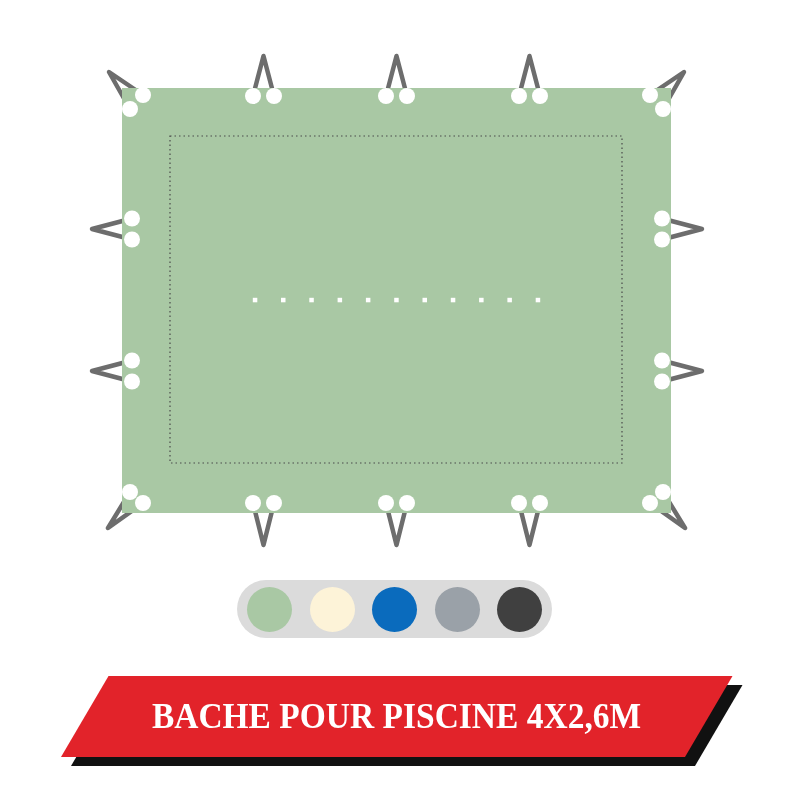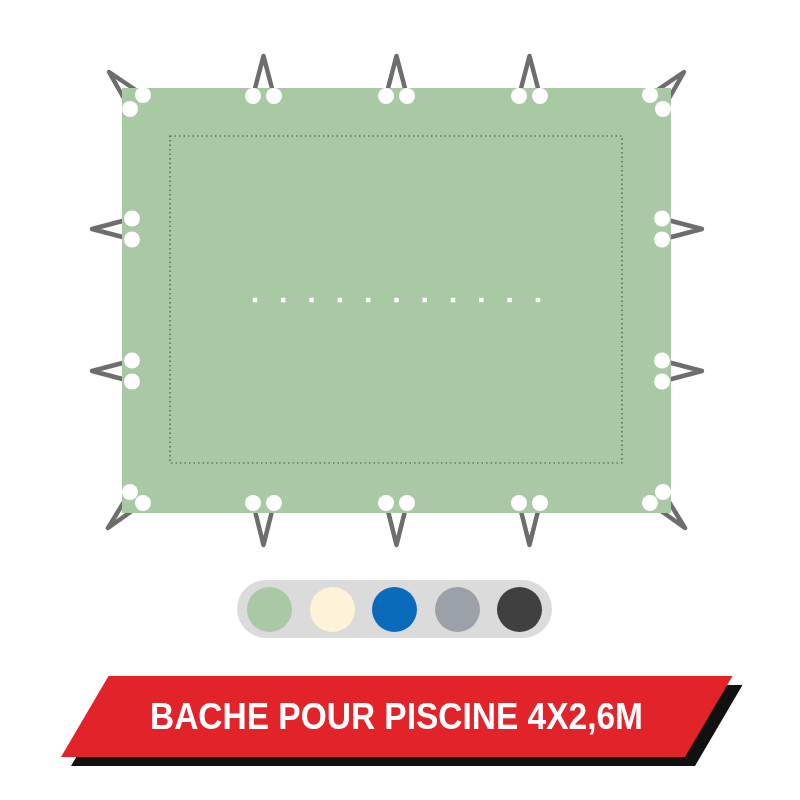--- a/index.html
+++ b/index.html
@@ -1,17 +1,17 @@
 <!DOCTYPE html>
 <html><head>
 <meta charset="utf-8">
 <style>
   html,body{margin:0;padding:0;background:#ffffff;}
   #stage{position:relative;width:800px;height:800px;background:#ffffff;overflow:hidden;
-         font-family:Liberation Sans, sans-serif;}
+         font-family:Liberation Serif, serif;}
   #tarp-svg{position:absolute;left:0;top:0;}
   .swatch-bar{position:absolute;left:237px;top:580px;width:315px;height:58px;border-radius:29px;
               display:flex;align-items:center;justify-content:space-between;box-sizing:border-box;
               padding:0 10px;}
   .swatch{width:45px;height:45px;border-radius:50%;}
   .banner-shadow{position:absolute;left:71px;top:685px;width:624px;height:81px;
                  transform:skewX(-30.4deg);transform-origin:0 100%;}
   .banner-ribbon{position:absolute;left:61px;top:676px;width:624px;height:81px;
                  transform:skewX(-30.4deg);transform-origin:0 100%;}
   .banner-title{position:absolute;left:0;top:676px;width:793px;height:81px;line-height:81px;

